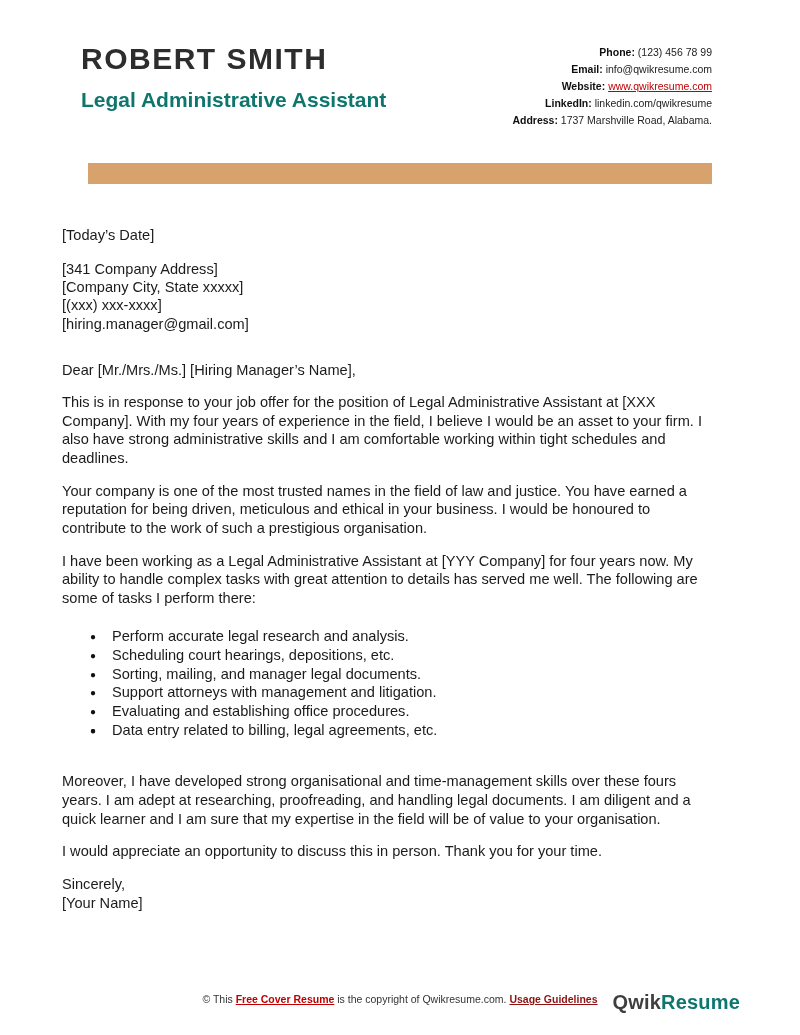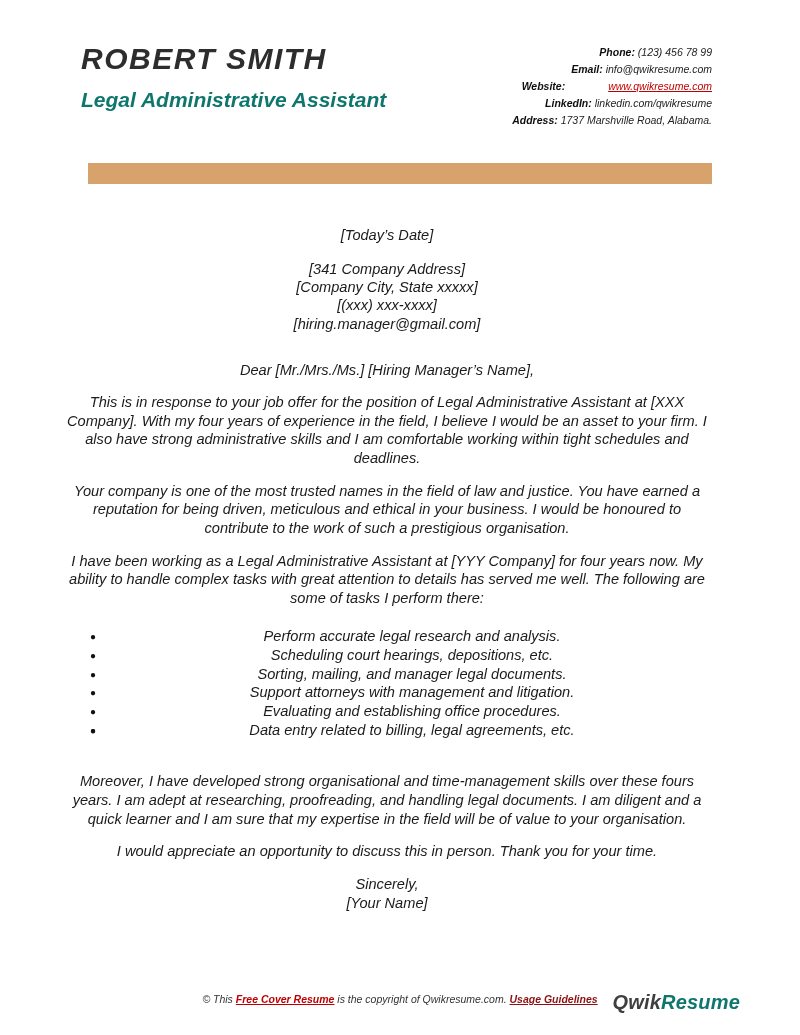--- a/index.html
+++ b/index.html
@@ -1,32 +1,32 @@
 <!DOCTYPE html>
 <html><head>
 <meta charset="utf-8">
 <style>
   * { margin:0; padding:0; box-sizing:border-box; }
   html,body { background:#ffffff; }
   .page {
     width:768px; height:1035px; margin:0 auto; position:relative;
     background:#ffffff; overflow:hidden;
-    font-family:"Liberation Sans", sans-serif; color:#1b1b1b;font-style:italic;
+    font-family:"Liberation Sans", sans-serif; color:#1b1b1b;
   }
   
   .header { display:flex; justify-content:space-between; align-items:flex-start; padding:42px 72px 0 65px; }
   .person-name { font-size:30px; font-weight:800; letter-spacing:1.5px; color:#2d2d2d; }
   .person-title { margin-top:12px; font-size:21px; font-weight:700; color:#0f766e; }
   .contact { text-align:right; font-size:10.5px; line-height:1.62; color:#222; padding-top:2px; }
   .c-label { font-weight:700; color:#0f0f0f; }
-  .website-link { color:#c00000; text-decoration:underline; cursor:pointer;margin-left:40px; }
+  .website-link { color:#c00000; text-decoration:underline; cursor:pointer; }
   
   .accent-bar { height:21px; background:#d7a26c; margin:34px 72px 0 72px; }
   
-  .letter { padding:42px 72px 0 46px; font-size:14.6px; line-height:1.28;text-align:center; }
+  .letter { padding:42px 72px 0 46px; font-size:14.6px; line-height:1.28; }
   .date-line { margin-bottom:15px; }
   .recipient { margin-bottom:28px; }
   .recipient div { line-height:1.26; }
   .salutation { margin-bottom:13px; }
   .para { margin:0 0 14px 0; }
   .para.pre-list { margin-bottom:19px; }
   .task-list { list-style:none; margin:0 0 32px 28px; padding:0; }
   .task-list li { position:relative; padding-left:22px; line-height:1.3; }
   .bullet { position:absolute; left:0; top:0; font-size:10px; line-height:19px; color:#111; }
   .signoff-block { margin-top:2px; }

